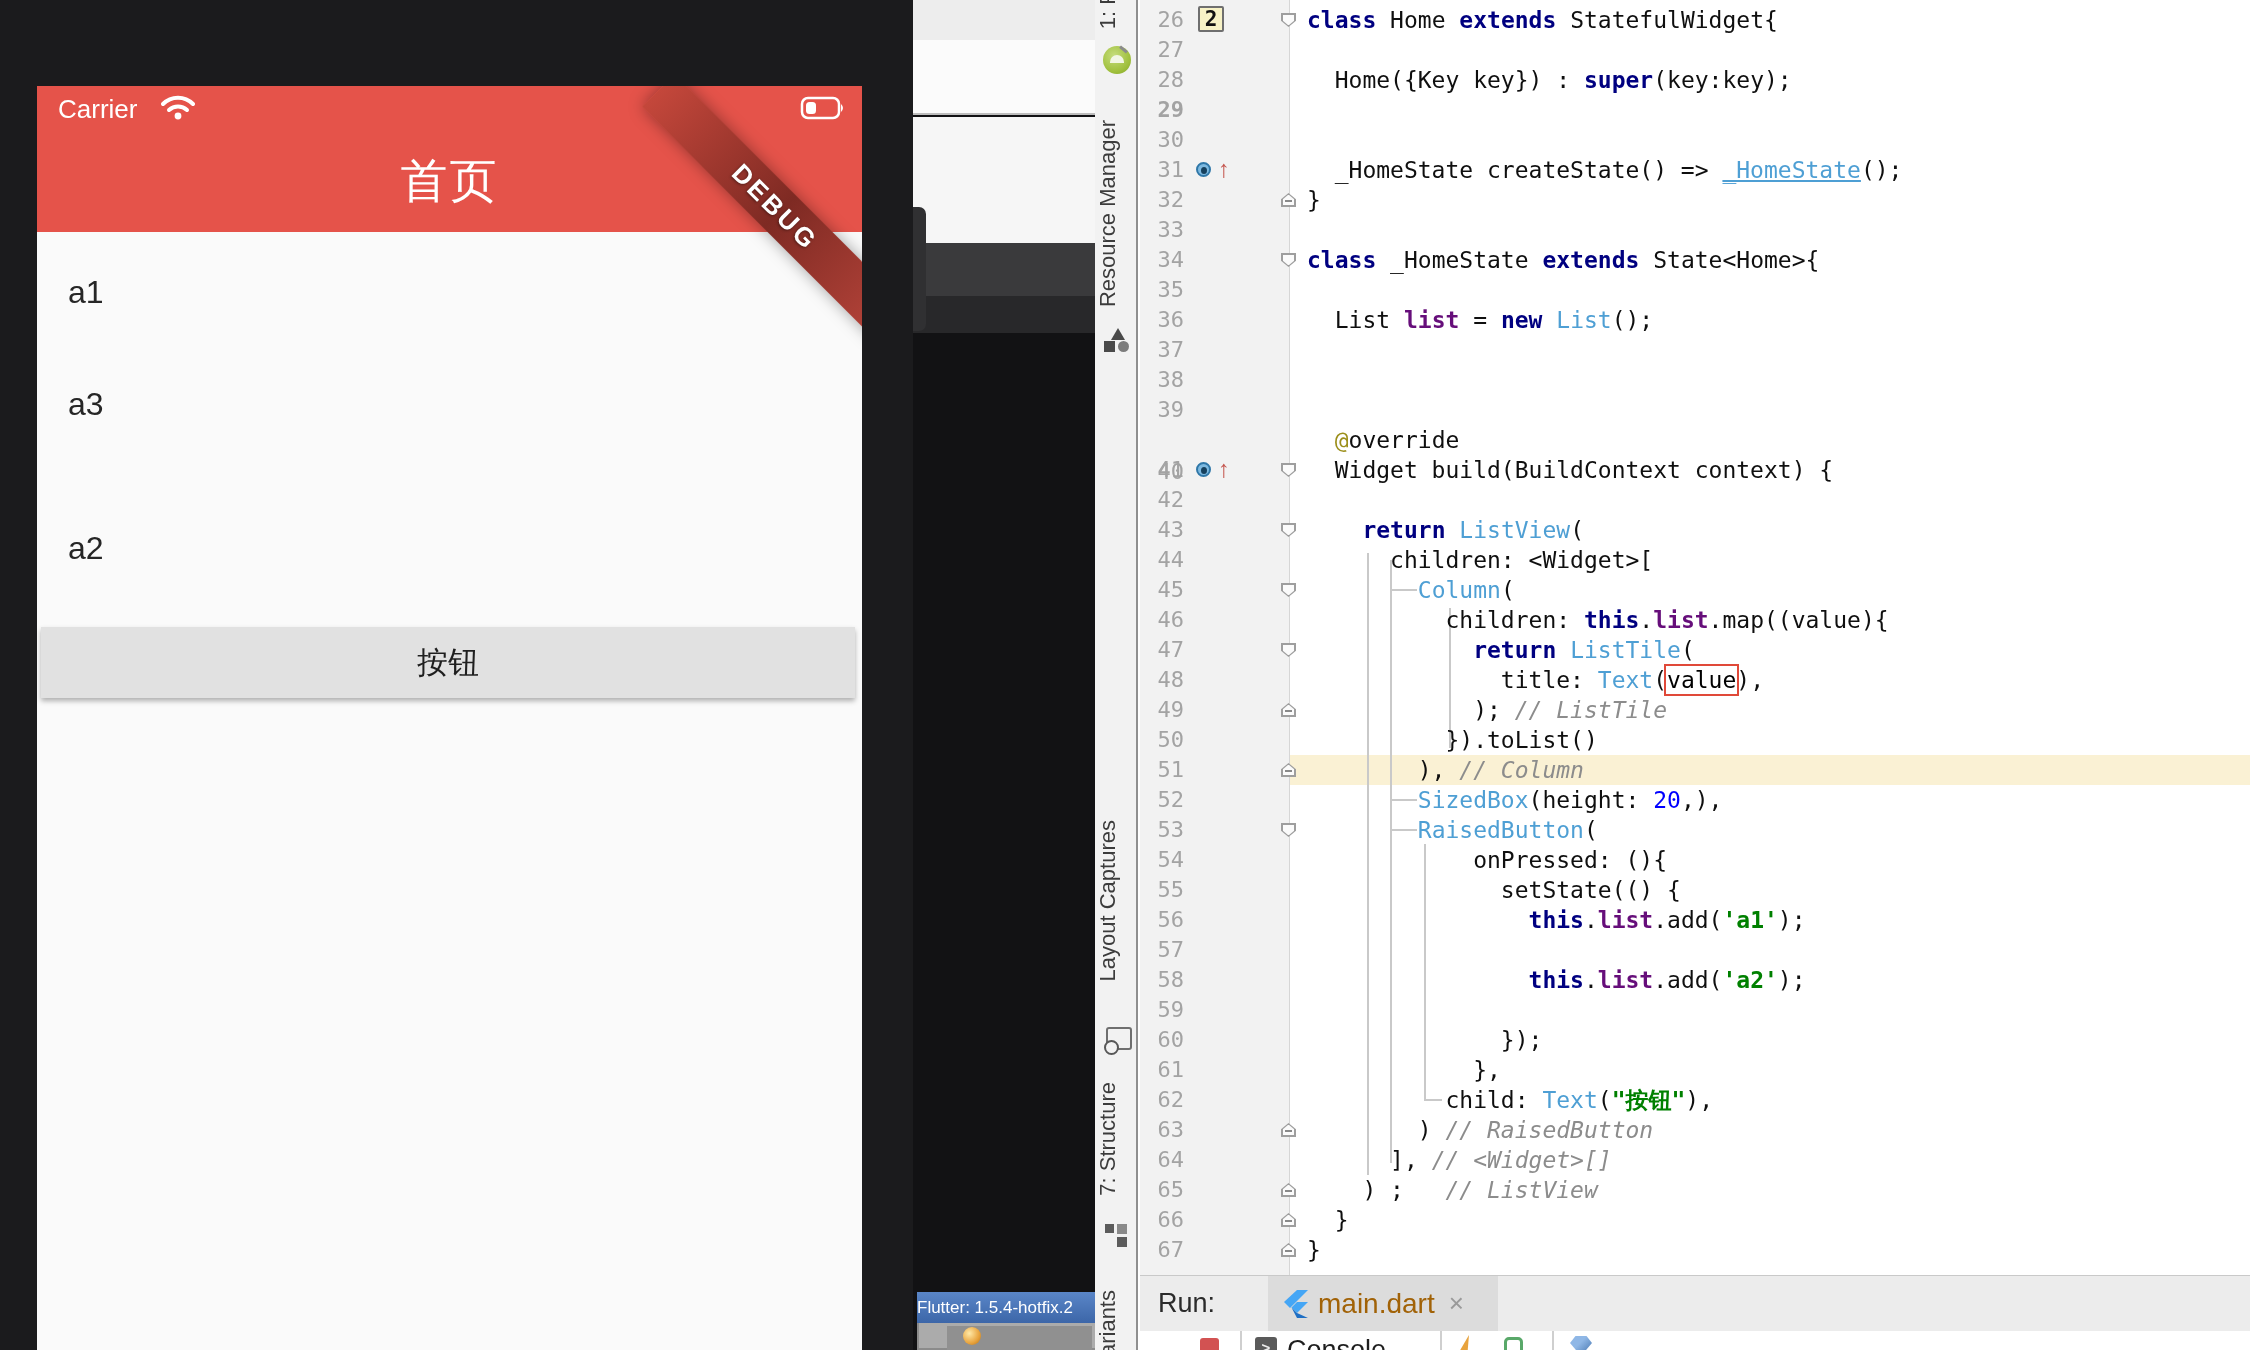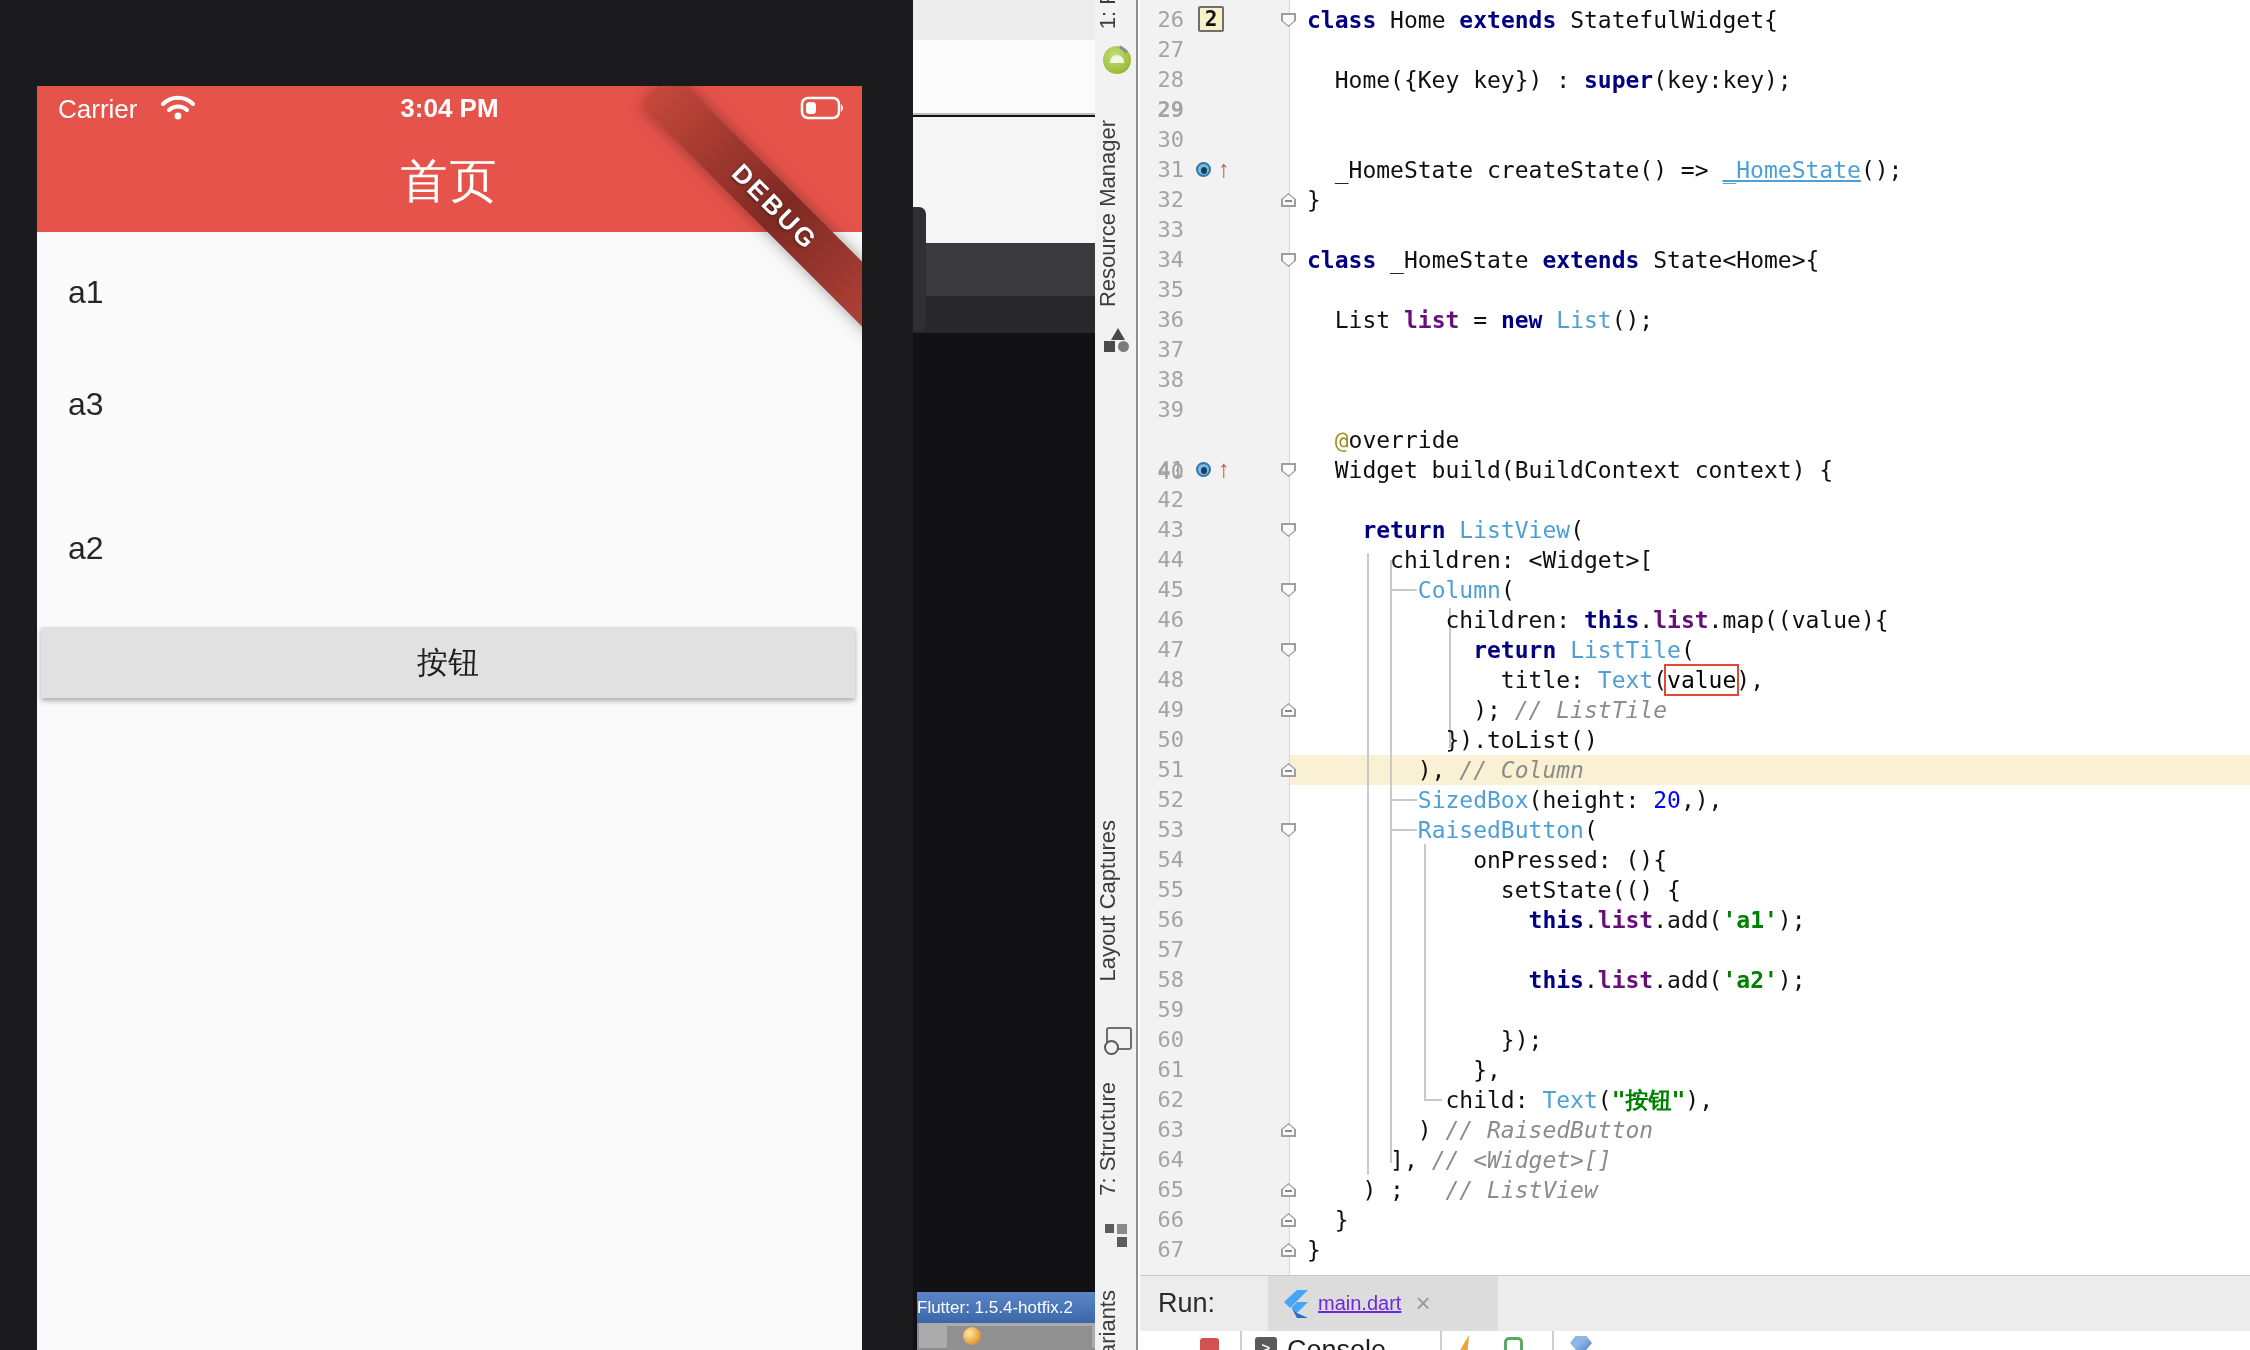--- a/index.html
+++ b/index.html
@@ -105,21 +105,21 @@
   .tk-an { color:#9c8f1b; }
   .tk-err { outline:2px solid #e04939; outline-offset:1px; }
   .guide-v { position:absolute; width:1.5px; background:#c9c9c9; }
   .guide-h { position:absolute; height:1.5px; background:#c9c9c9; }
 
   
   .runbar { position:absolute; left:45px; right:0; top:1275px; height:56px; background:#ececec; border-top:1.5px solid #c9c9c9; }
   .run-label { position:absolute; left:18px; top:12px; font-size:27px; color:#2b2b2b; }
   .run-tab { position:absolute; left:128px; top:0; width:230px; height:100%; background:#dcdcdc;
       display:flex; align-items:center; gap:10px; padding-left:16px; }
-  .run-tab .tab-text { font-size:20px; color:#6d28d9;text-decoration:underline; }
+  .run-tab .tab-text { font-size:28px; color:#a16207; }
   .run-tab .tab-close { color:#9a9a9a; font-size:26px; margin-left:4px; }
   .consolebar { position:absolute; left:45px; right:0; top:1331px; height:40px; background:#ffffff; }
   .stop-icon { position:absolute; left:60px; top:7px; width:19px; height:19px; background:#d25252; border-radius:3px; }
   .cb-div { position:absolute; top:0; width:1.5px; height:100%; background:#cfcfcf; }
   .console-tab { position:absolute; left:105px; top:0; width:240px; height:100%; background:#fff; }
   .console-icon { position:absolute; left:10px; top:6px; width:22px; height:22px; background:#5a5a5a; border-radius:3px;
       color:#eee; font-size:15px; font-weight:bold; text-align:center; line-height:22px; }
   .console-label { position:absolute; left:42px; top:4px; font-size:27px; color:#1e1e1e; }
   .bolt-icon { position:absolute; left:318px; top:4px; width:0; height:0;
       border-left:8px solid transparent; border-right:4px solid transparent; border-bottom:24px solid #e8a33d;
@@ -135,21 +135,20 @@
 
   <div class="sim-window">
     <div class="phone">
       <div class="statusbar" style="background: rgb(229, 83, 74);">
         <span class="sb-carrier">Carrier</span>
         <svg class="sb-wifi" width="34" height="25" viewBox="0 0 34 25">
           <path d="M2 9 A 21 21 0 0 1 32 9" stroke="#fff" stroke-width="4" fill="none" stroke-linecap="round"></path>
           <path d="M8 15 A 13 13 0 0 1 26 15" stroke="#fff" stroke-width="4" fill="none" stroke-linecap="round"></path>
           <circle cx="17" cy="21" r="3.4" fill="#fff"></circle>
         </svg>
-        <span class="sb-time">3:04 PM</span>
         <svg class="sb-batt" width="46" height="26" viewBox="0 0 46 26">
           <rect x="2" y="3" width="37" height="20" rx="6" stroke="#fff" stroke-width="2.5" fill="none"></rect>
           <rect x="6" y="7" width="10" height="12" rx="3.5" fill="#fff"></rect>
           <path d="M41 9 q4 4 0 8 z" fill="#fff"></path>
         </svg>
       </div>
       <div class="appbar" style="background: rgb(229, 83, 74);">
         <span class="appbar-title">首页</span>
       </div>
       <div class="debug-ribbon">

